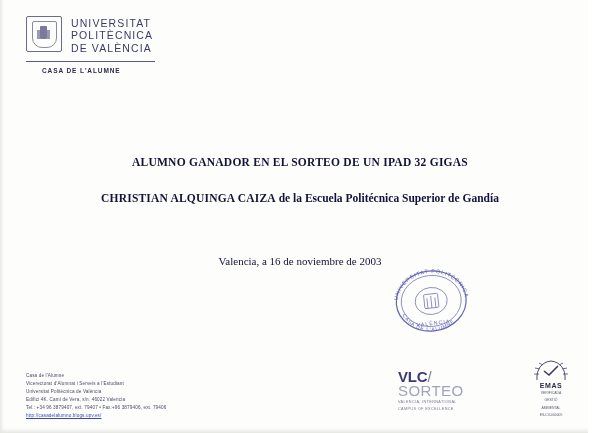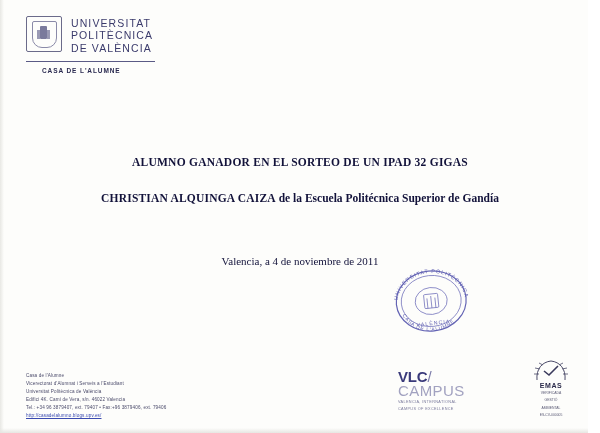--- a/index.html
+++ b/index.html
@@ -251,21 +251,21 @@
     <div class="subunit">CASA DE L'ALUMNE</div>
   </div>
 
   <div class="body-block">
     <div class="headline">ALUMNO GANADOR EN EL SORTEO DE UN IPAD 32 GIGAS</div>
     <div class="winner-line">
       <span class="winner-name">CHRISTIAN ALQUINGA CAIZA</span><span class="winner-rest"> de la Escuela Politécnica Superior de Gandía</span>
     </div>
   </div>
 
-  <div class="place-date">Valencia, a 4 de noviembre de 2011</div>
+  <div class="place-date">Valencia, a 16 de noviembre de 2003</div>
 
   <div class="stamp">
     <svg width="96" height="72" viewBox="0 0 96 72">
       <defs>
         <path id="arcTop" d="M 14,40 A 34,30 0 0 1 82,40"></path>
         <path id="arcBot" d="M 16,40 A 32,28 0 0 0 80,40"></path>
       </defs>
       <ellipse cx="48" cy="38" rx="35" ry="30" fill="none" stroke="#4a4aa8" stroke-width="1.2"></ellipse>
       <ellipse cx="48" cy="38" rx="30" ry="25.5" fill="none" stroke="#4a4aa8" stroke-width="0.7"></ellipse>
       <ellipse cx="48" cy="38" rx="16" ry="13.5" fill="none" stroke="#4a4aa8" stroke-width="0.7"></ellipse>
@@ -287,21 +287,21 @@
     <div>Casa de l'Alumne</div>
     <div>Vicerectorat d'Alumnat i Serveis a l'Estudiant</div>
     <div>Universitat Politècnica de València</div>
     <div>Edifici 4K. Camí de Vera, s/n. 46022 Valencia</div>
     <div>Tel.: +34 96 3879407, ext. 79407 • Fax:+96 3879406, ext. 79406</div>
     <div class="url">http://casadelalumno.blogs.upv.es/</div>
   </div>
 
   <div class="vlc-campus">
     <div class="vlc-top"><span>VLC</span><span class="vlc-slash">/</span></div>
-    <div class="vlc-campus-word">CAMPUS</div>
+    <div class="vlc-campus-word">SORTEO</div>
     <div class="vlc-sub">VALENCIA, INTERNATIONAL</div>
     <div class="vlc-sub">CAMPUS OF EXCELLENCE</div>
   </div>
 
   <div class="emas">
     <div class="emas-wreath">
       <svg width="46" height="26" viewBox="0 0 46 26">
         <path d="M23 3 C14 4, 8 11, 9 22" fill="none" stroke="#4a4a68" stroke-width="1"></path>
         <path d="M23 3 C32 4, 38 11, 37 22" fill="none" stroke="#4a4a68" stroke-width="1"></path>
         <path d="M15 7 l-4 -2 M12 11 l-5 -1 M11 16 l-5 0 M31 7 l4 -2 M34 11 l5 -1 M35 16 l5 0" stroke="#4a4a68" stroke-width="0.8"></path>

